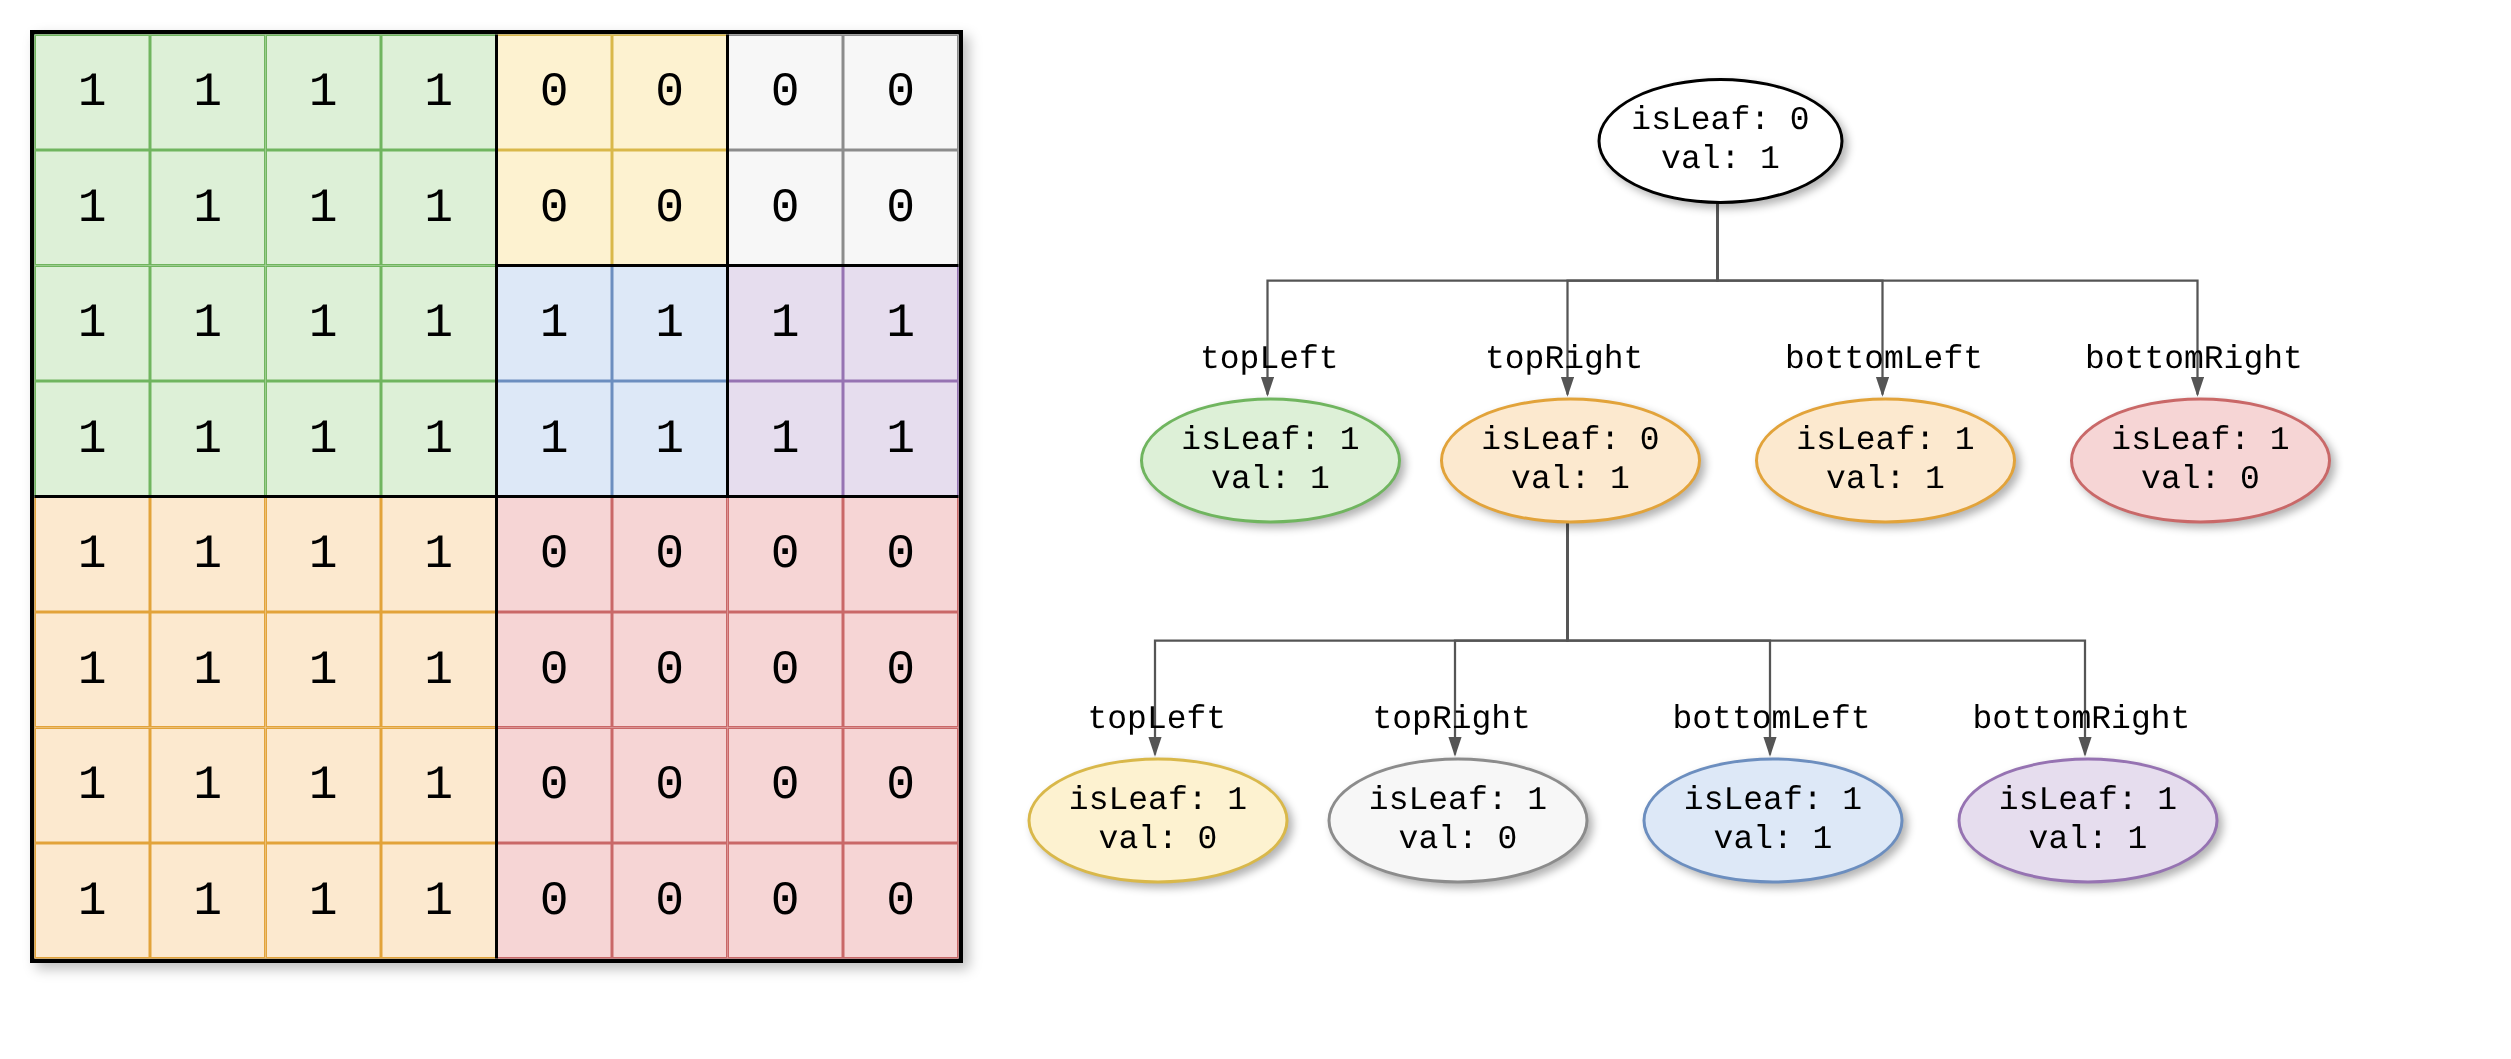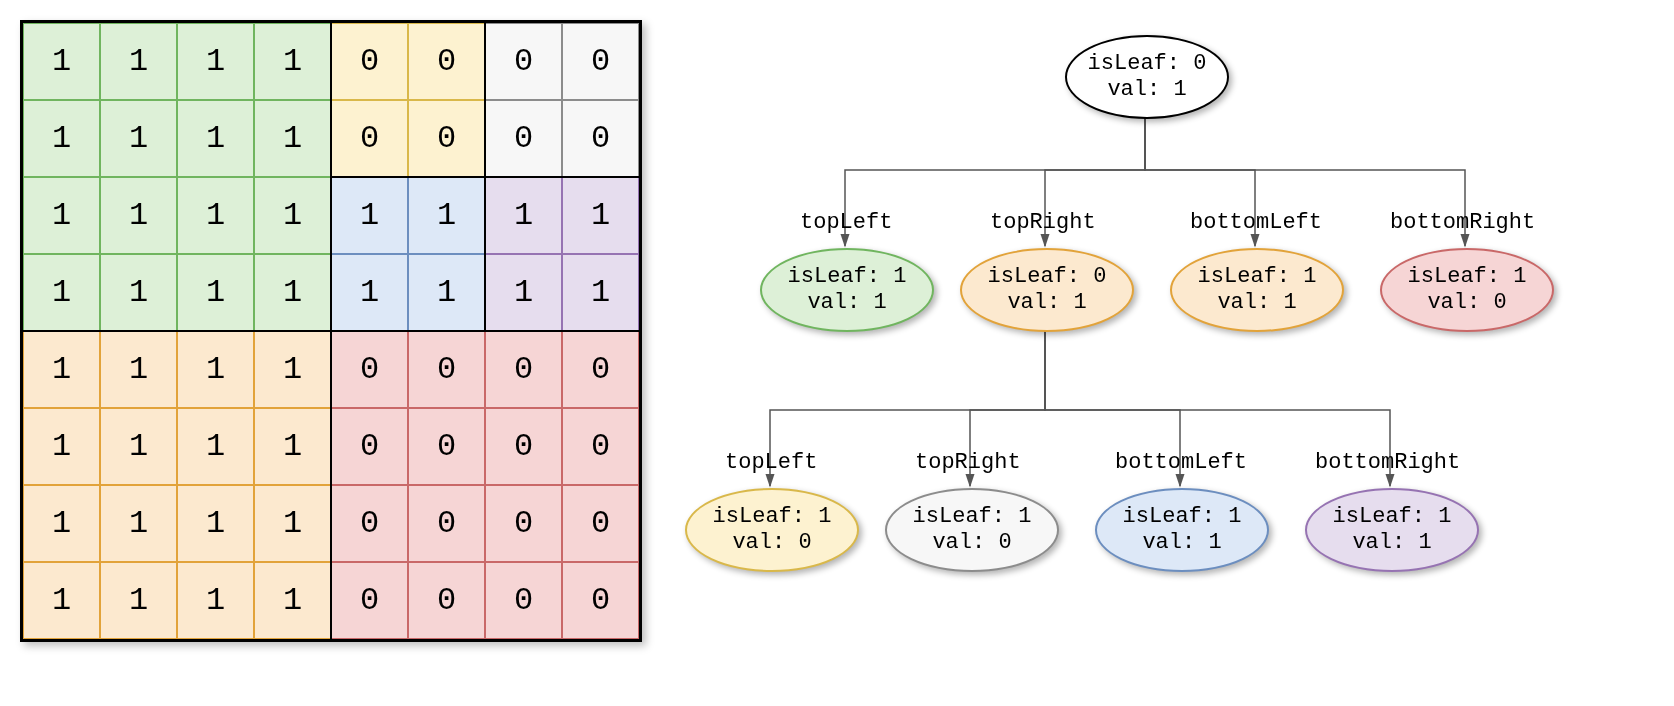--- a/index.html
+++ b/index.html
@@ -5,21 +5,21 @@
   html,body{margin:0;padding:0;width:1674px;height:706px;background:#fff;font-family:"Courier New",monospace;}
   .wrap{position:relative;width:1674px;height:706px;}
   
   .grid{position:absolute;left:20px;top:20px;width:616px;height:616px;border:3px solid #000;box-shadow:4px 4px 8px rgba(0,0,0,.25);}
   .cell{position:absolute;box-sizing:border-box;font-size:32px;line-height:1;font-weight:500;display:flex;align-items:center;justify-content:center;}
   .cross-v{position:absolute;left:307px;top:0;width:2px;height:100%;background:#000;}
   .cross-h{position:absolute;top:307px;left:0;height:2px;width:100%;background:#000;}
   .tr-sub-v{position:absolute;left:461px;top:0;width:2px;height:308px;background:#000;}
   .tr-sub-h{position:absolute;top:153px;left:308px;height:2px;width:308px;background:#000;}
   
-  .tree{position:absolute;left:670px;top:0;width:1004px;height:498px;}
+  .tree{position:absolute;left:670px;top:17px;width:1004px;height:498px;}
   .node{position:absolute;border:2px solid;border-radius:50%;display:flex;flex-direction:column;align-items:center;justify-content:center;font-size:22px;line-height:1.2;box-shadow:3px 3px 6px rgba(0,0,0,.3);}
   .node .l1,.node .l2{white-space:nowrap;}
   .edge-label{position:absolute;font-size:22px;}
   svg.edges{position:absolute;left:0;top:0;width:1004px;height:706px;overflow:visible;}
 </style>
 </head>
 <body>
 
 <div class="wrap">
 

